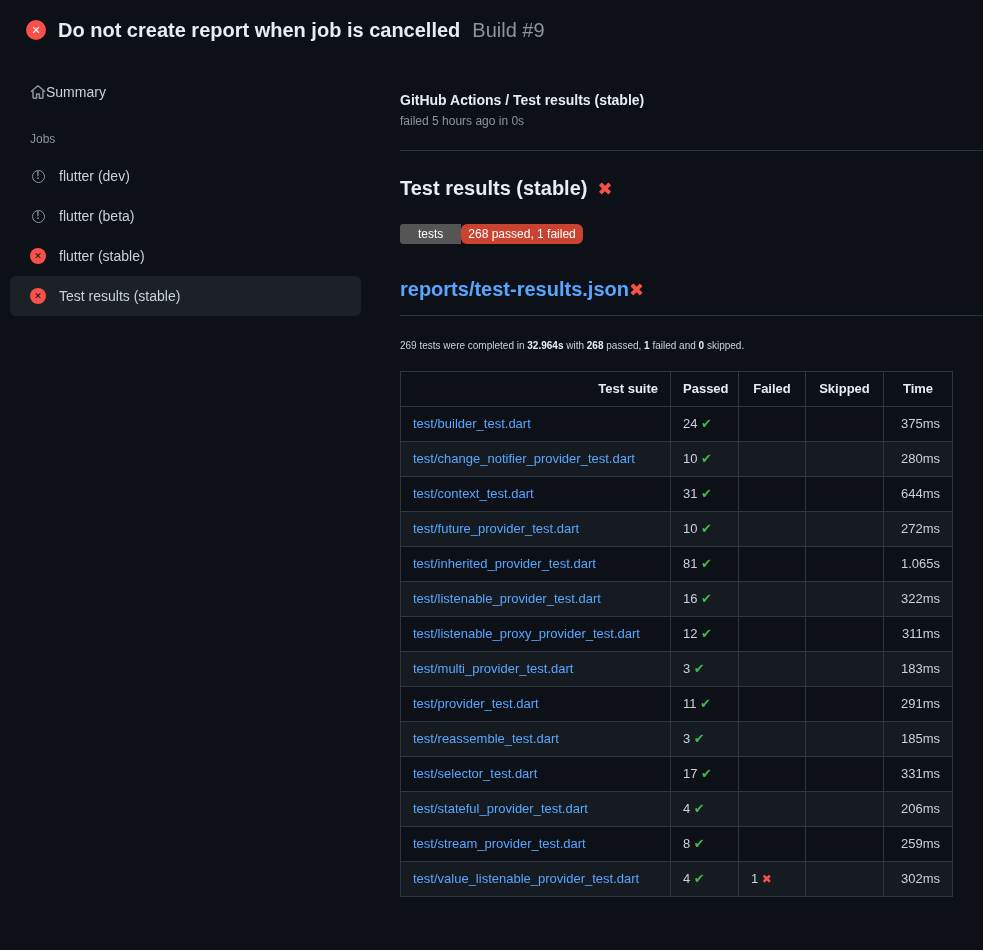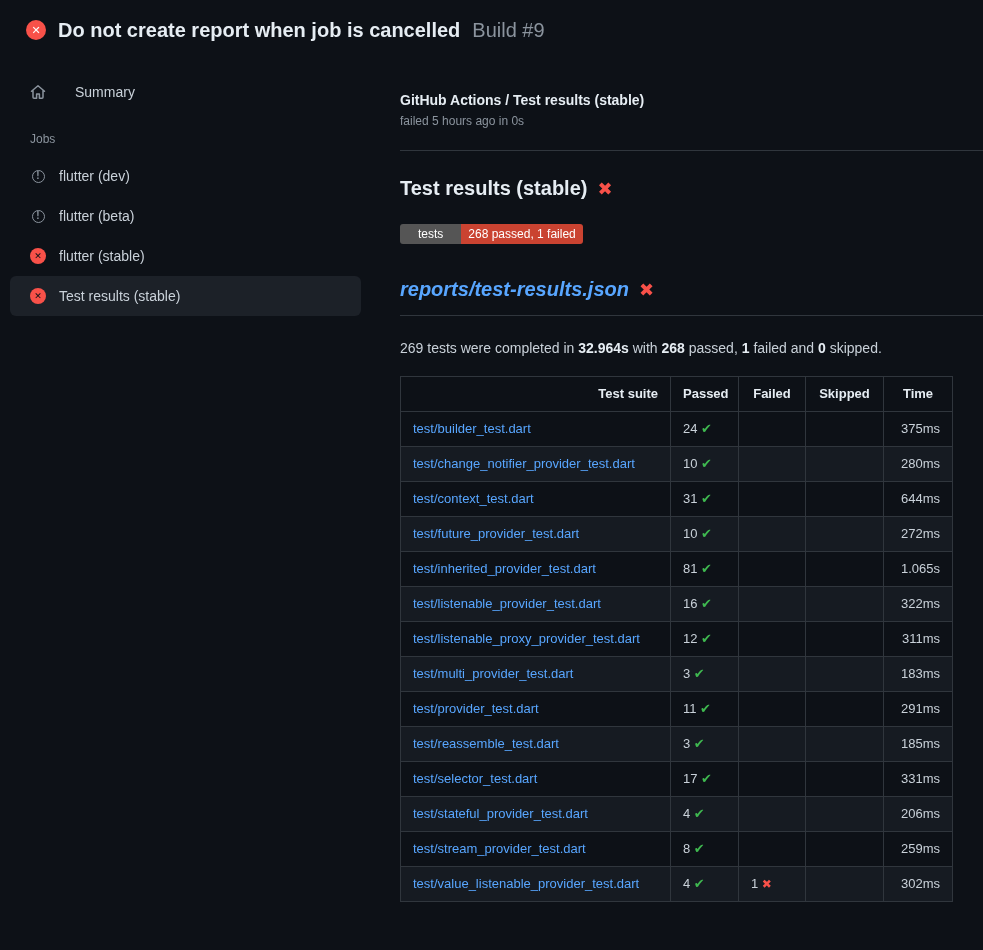--- a/index.html
+++ b/index.html
@@ -25,21 +25,21 @@
   }
   .page-title { margin: 0; font-size: 20px; font-weight: 700; color: var(--heading, #e6edf3); white-space: nowrap; }
   .build-number { font-size: 20px; color: var(--muted, #8b949e); white-space: nowrap; }
 
   
   .layout { display: flex; align-items: flex-start; }
 
   
   .sidebar { width: 375px; flex: none; padding: 20px 14px 0 10px; }
   .summary-item {
-    display: flex; align-items: center; gap: 29px;
+    display: flex; align-items: center; gap: 0;
     padding: 8px 12px 8px 20px; cursor: pointer; color: var(--text, #c9d1d9);
   }
   .home-icon-wrap { width: 16px; height: 16px; color: var(--muted, #8b949e); flex: none; display: inline-flex; }
   .jobs-label { color: var(--muted, #8b949e); font-size: 12px; padding: 24px 0 10px 20px; }
   .job-item {
     display: flex; align-items: center; gap: 13px;
     height: 40px; padding: 0 12px 0 20px; border-radius: 6px;
     cursor: pointer; color: var(--text, #c9d1d9);
   }
   .job-item.selected { background: var(--selected-bg, #1c2128); }
@@ -66,28 +66,28 @@
   .section-title {
     margin: 26px 0 0 0; font-size: 20px; font-weight: 700; color: var(--heading, #e6edf3);
     display: flex; align-items: center; gap: 10px;
   }
   .heading-x { color: var(--failed, #f85149); font-size: 18px; font-weight: 700; line-height: 1; }
   .badge {
     display: inline-flex; margin-top: 24px; border-radius: 3px; overflow: hidden;
     font-size: 12px; line-height: 1; white-space: nowrap;
   }
   .badge-label { background: var(--badge-label-bg, #555555); color: #ffffff; padding: 4px 18px; }
-  .badge-value { background: var(--badge-value-bg, #ca4331); color: #ffffff; padding: 4px 7px; }
+  .badge-value { background: var(--badge-value-bg, #ca4331); color: #ffffff; padding: 4px 7px; border-radius: 6px; }
   .report-title {
     margin: 34px 0 0 0; padding-bottom: 14px; border-bottom: 1px solid var(--border, #30363d);
     font-size: 20px; font-weight: 700;
-    display: flex; align-items: center; gap: 10px; font-style: italic;
+    display: flex; align-items: center; 
   }
   .report-title a { color: var(--link, #58a6ff); text-decoration: none; }
-  .completion-summary { margin: 24px 0 0 0; font-size: 14px; color: var(--text, #c9d1d9); }
+  .completion-summary { margin: 24px 0 0 0; font-size: 10px; color: var(--text, #c9d1d9); }
   .completion-summary .bold { font-weight: 700; color: var(--heading, #e6edf3); }
 
   
   table.results { border-collapse: collapse; margin-top: 20px; width: 552px; table-layout: fixed; font-size: 13px; }
   .results th, .results td { border: 1px solid var(--border, #30363d); padding: 9px 12px; line-height: 16px; }
   .results th { color: var(--heading, #e6edf3); font-weight: 700; text-align: center; }
   .results th.col-suite { text-align: right; }
   .results tbody tr:nth-child(even) { background: var(--stripe-bg, #161b22); }
   .results td.col-suite { overflow: hidden; white-space: nowrap; }
   .results td.col-suite a { color: var(--link, #58a6ff); text-decoration: none; }

